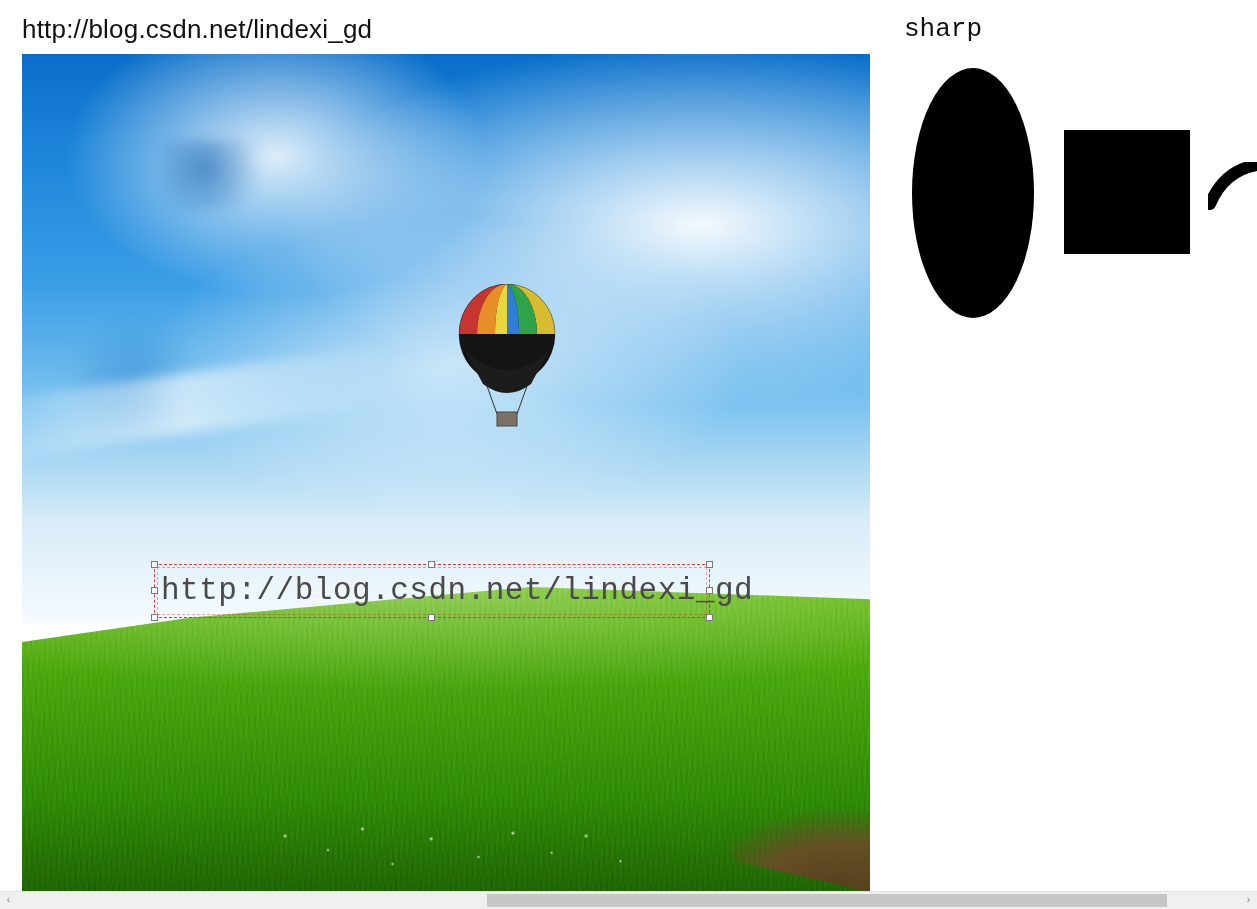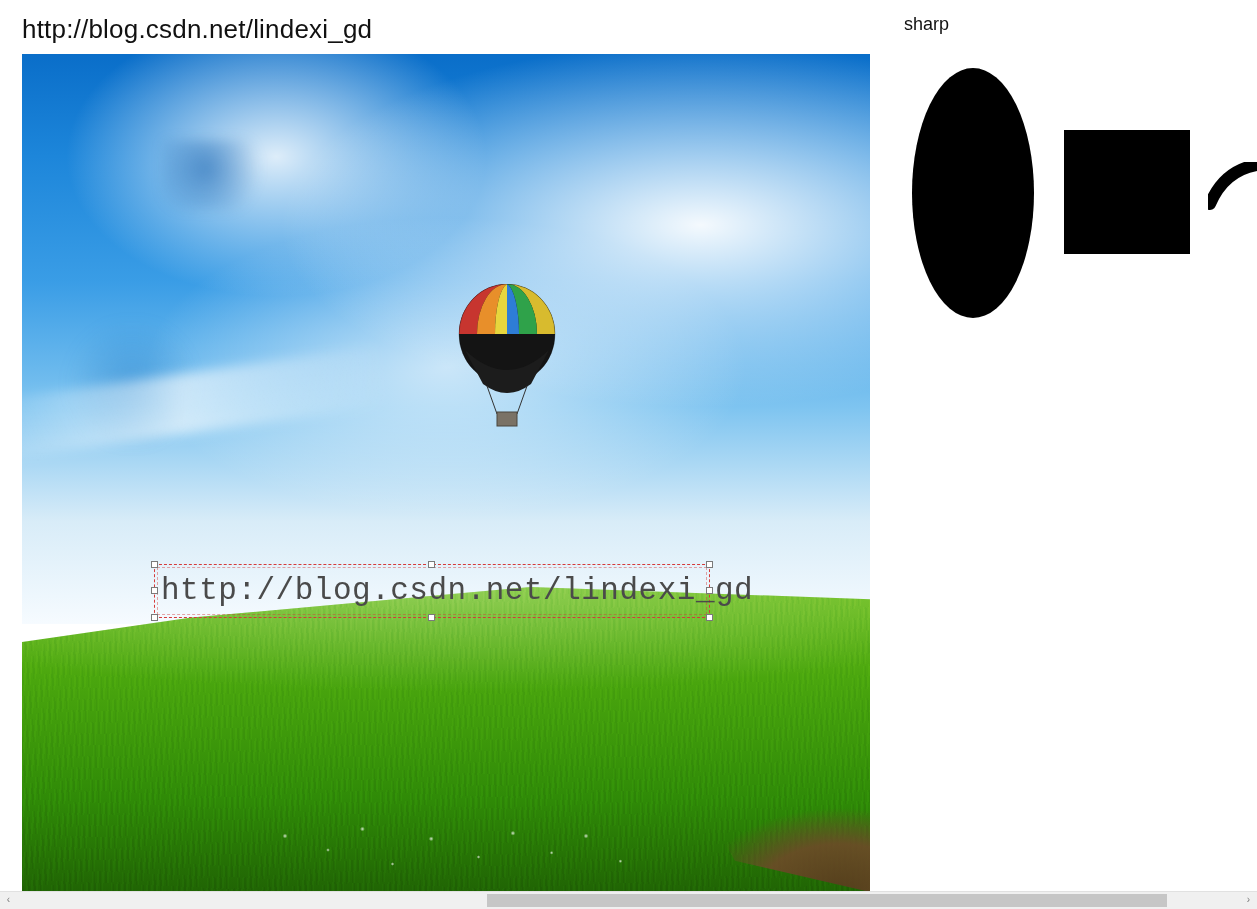--- a/index.html
+++ b/index.html
@@ -17,22 +17,23 @@
     left: 22px;
     top: 14px;
     font-size: 26px;
     color: #111;
     letter-spacing: 0.2px;
   }
   .panel-title {
     position: absolute;
     left: 904px;
     top: 14px;
-    font-size: 18px;
+    font-size: 26px;
     color: #111;
+    font-family: Liberation Mono, monospace;
   }
 
   
   .canvas-area {
     position: absolute;
     left: 22px;
     top: 54px;
     width: 848px;
     height: 838px;
     overflow: hidden;

